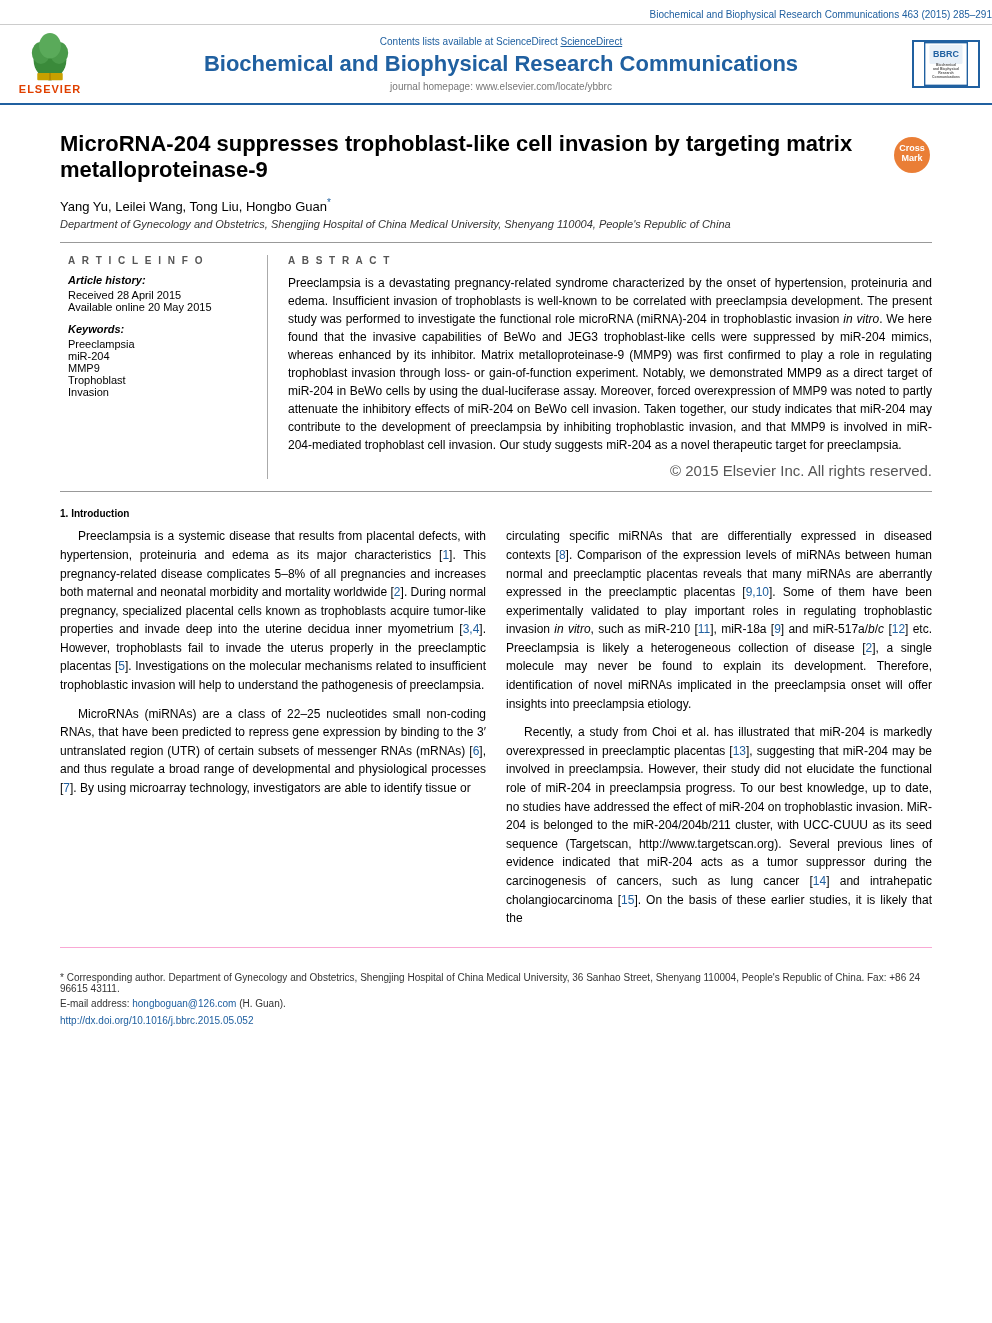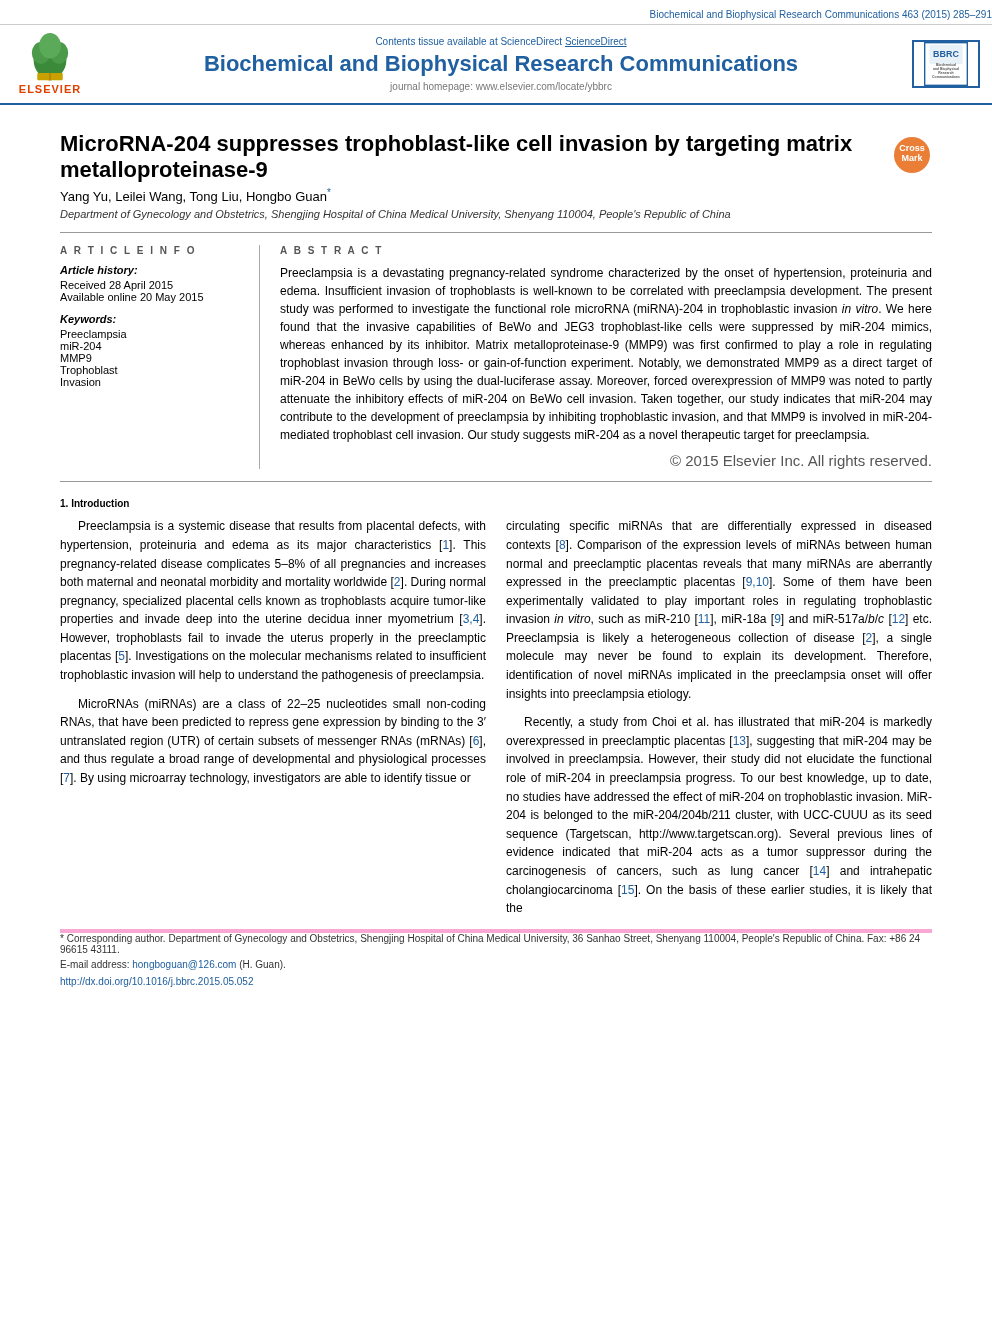--- a/index.html
+++ b/index.html
@@ -90,21 +90,21 @@
       color: #737373;
     }
     .article-content {
       padding: 16px 60px 20px 60px;
     }
     .article-title {
       font-size: 22px;
       font-weight: bold;
       font-family: Arial, sans-serif;
       color: #000;
-      margin-bottom: 4px;
+      margin-bottom: 14px;
       margin-top: 10px;
       display: flex;
       align-items: flex-start;
       gap: 10px;
     }
     .article-title-text {
       flex: 1;
     }
     .crossmark-badge {
       width: 40px;
@@ -136,20 +136,21 @@
     .two-col {
       display: flex;
       gap: 20px;
       margin-bottom: 10px;
     }
     .article-info-col {
       width: 200px;
       flex-shrink: 0;
       border-right: 1px solid #aaa;
       padding-right: 16px;
+      margin-left: 8px;
     }
     .abstract-col {
       flex: 1;
     }
     .section-label {
       font-size: 10px;
       letter-spacing: 2px;
       color: #555;
       font-family: Arial, sans-serif;
       text-transform: uppercase;
@@ -221,23 +222,23 @@
       margin-bottom: 10px;
     }
     .body-col .indent {
       text-indent: 1.5em;
     }
     .ref-link {
       color: #2060a0;
       text-decoration: none;
     }
     .footnote-section {
-      border-top: 4px solid #f9a8d4;
-      margin-top: 1px;
-      padding-top: 0;
+      border-top: 1px solid #f9a8d4;
+      margin-top: 9px;
+      padding-top: 24px;
       font-size: 10px;
       font-family: Arial, sans-serif;
       color: #333;
     }
     .footnote-text {
       margin-bottom: 4px;
     }
     .doi-link {
       color: #2060a0;
       text-decoration: none;
@@ -273,21 +274,21 @@
 
         <rect x="16" y="44" width="28" height="8" rx="1" fill="#c8a000"></rect>
         <line x1="30" y1="44" x2="30" y2="52" stroke="#a07000" stroke-width="1"></line>
       </svg>
       <span class="elsevier-text">ELSEVIER</span>
     </div>
   </div>
 
   <div class="banner-center">
     <div class="sciencedirect-link">
-      <span>Contents tissue available at ScienceDirect</span> <span style="color:#2060a0;text-decoration:underline;">ScienceDirect</span>
+      <span>Contents lists available at ScienceDirect</span> <span style="color:#2060a0;text-decoration:underline;">ScienceDirect</span>
     </div>
     <div class="journal-main-title">Biochemical and Biophysical Research Communications</div>
     <div class="journal-homepage-link">
       <span>journal homepage: www.elsevier.com/locate/ybbrc</span>
     </div>
   </div>
 
   <div class="bbrc-logo">
     <div class="bbrc-logo-box">
       <svg width="64" height="64" viewBox="0 0 64 64">

